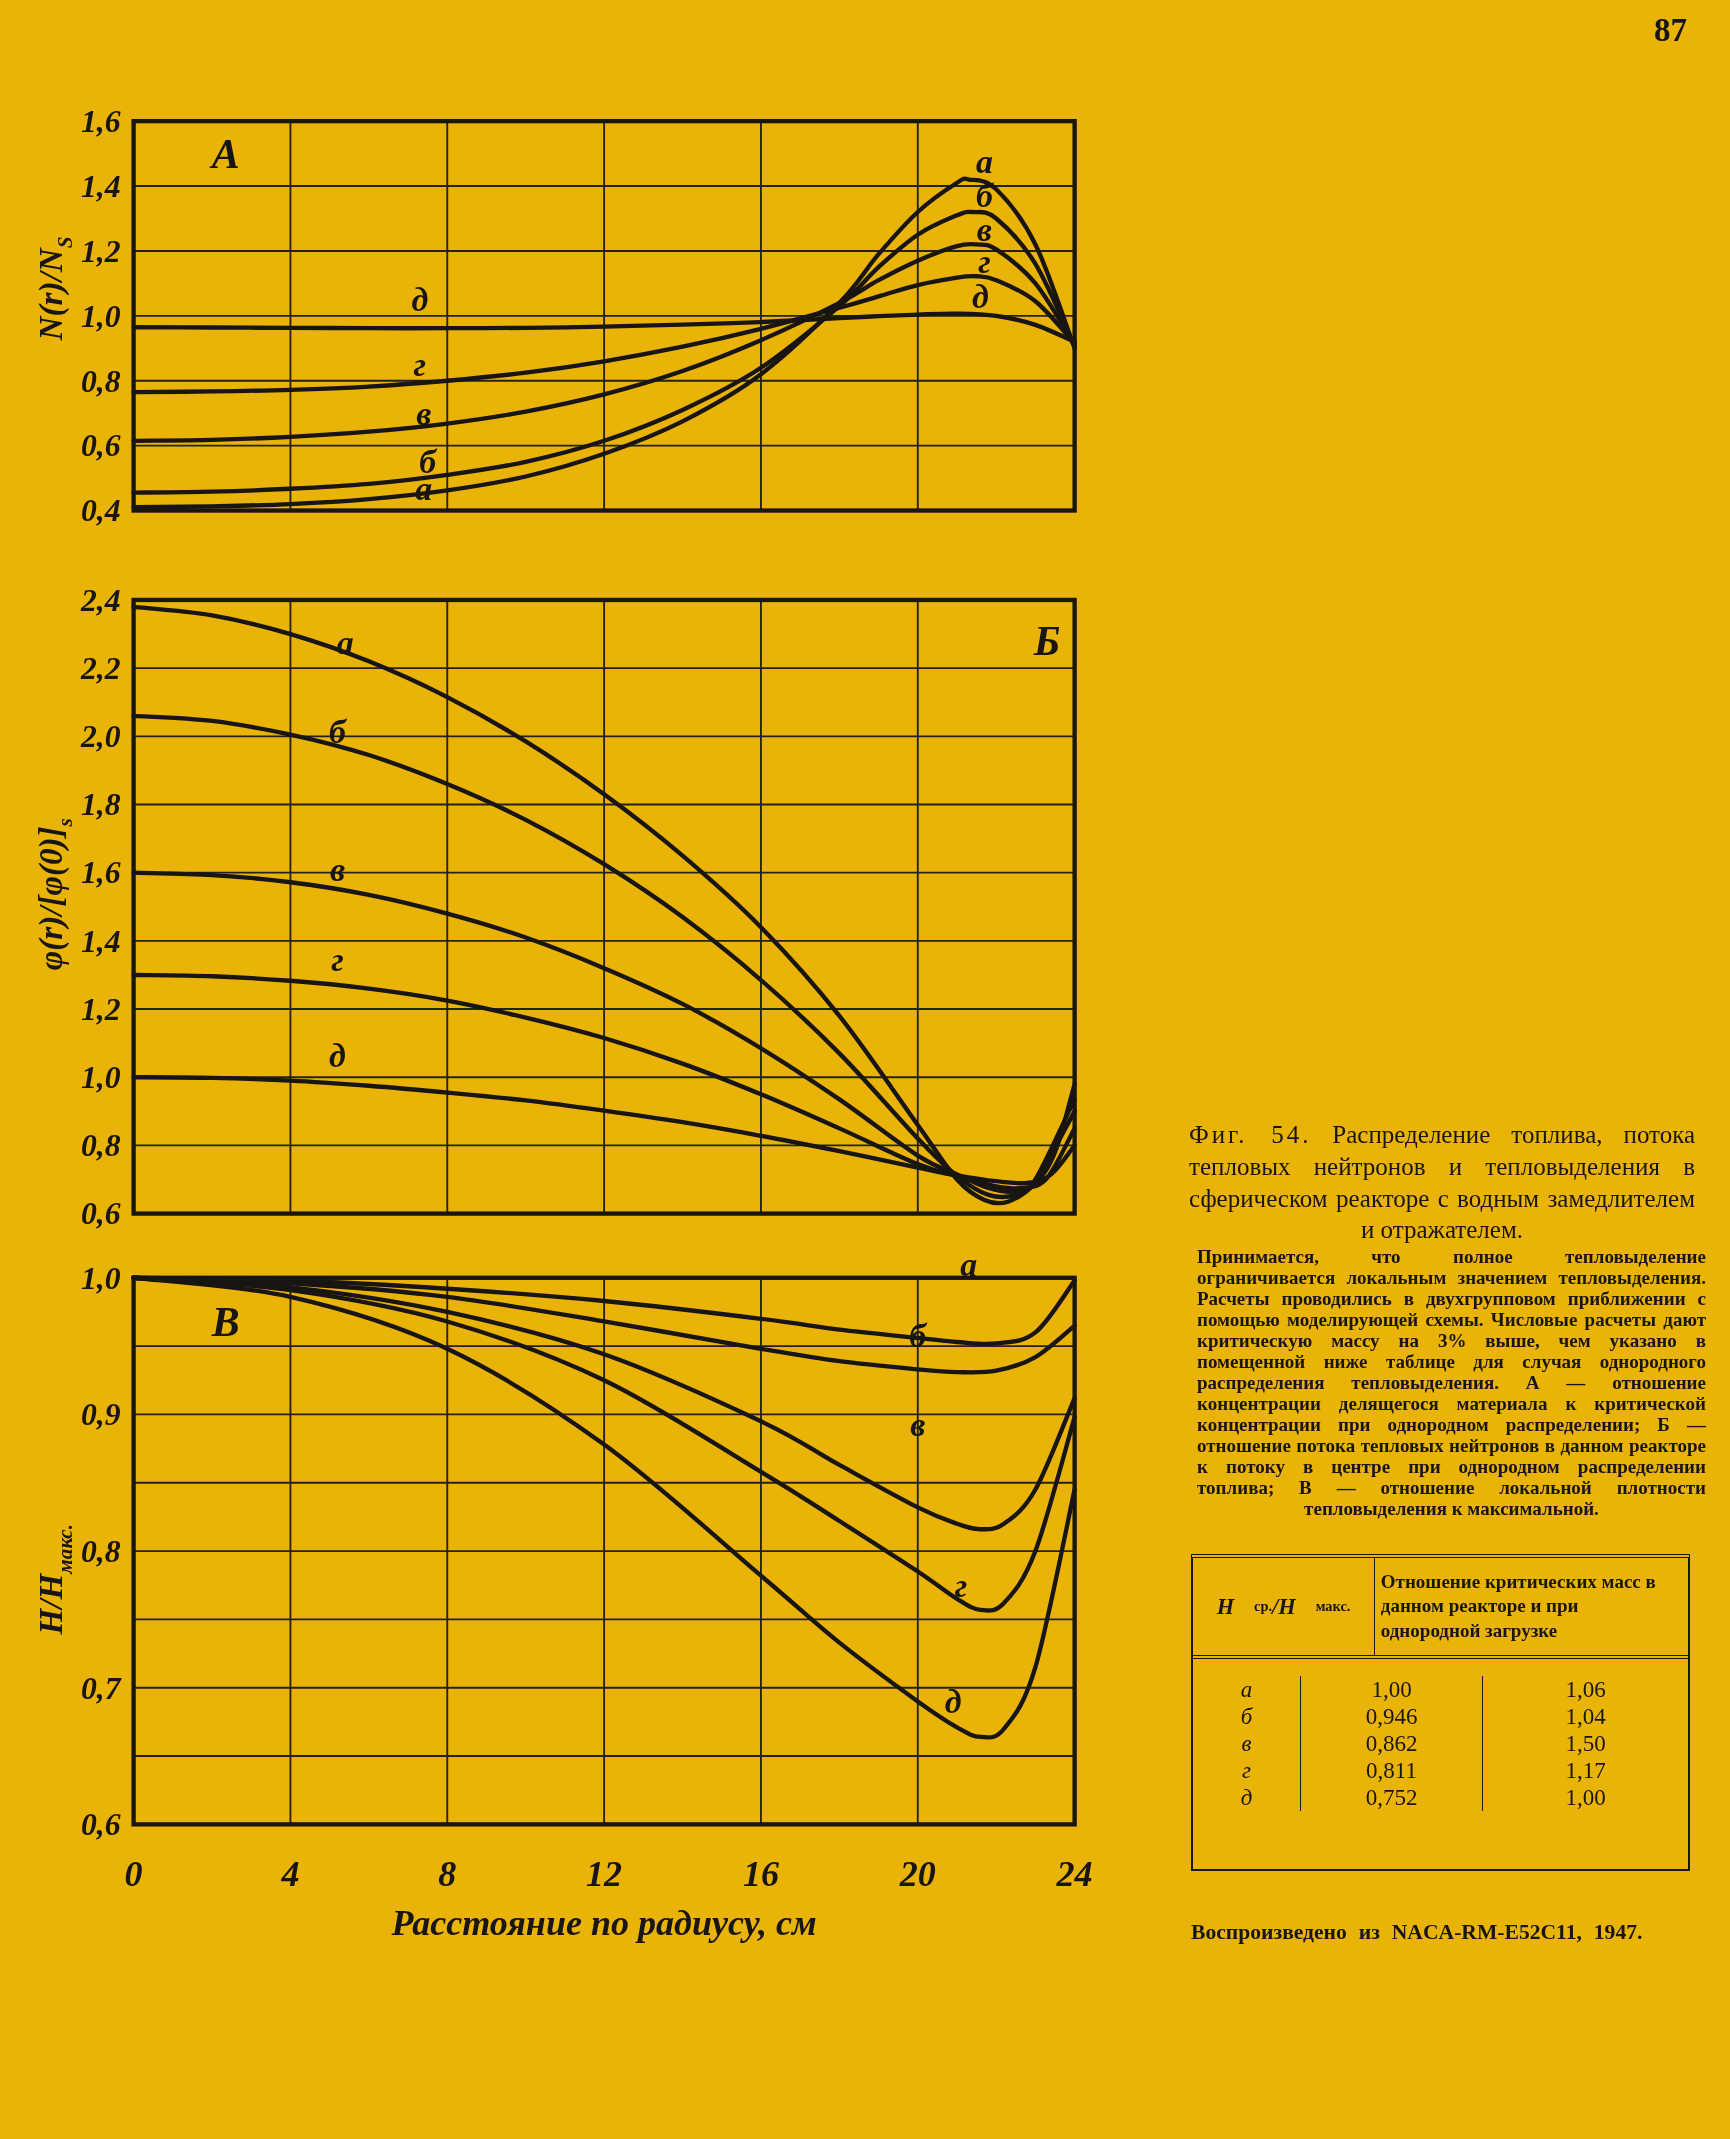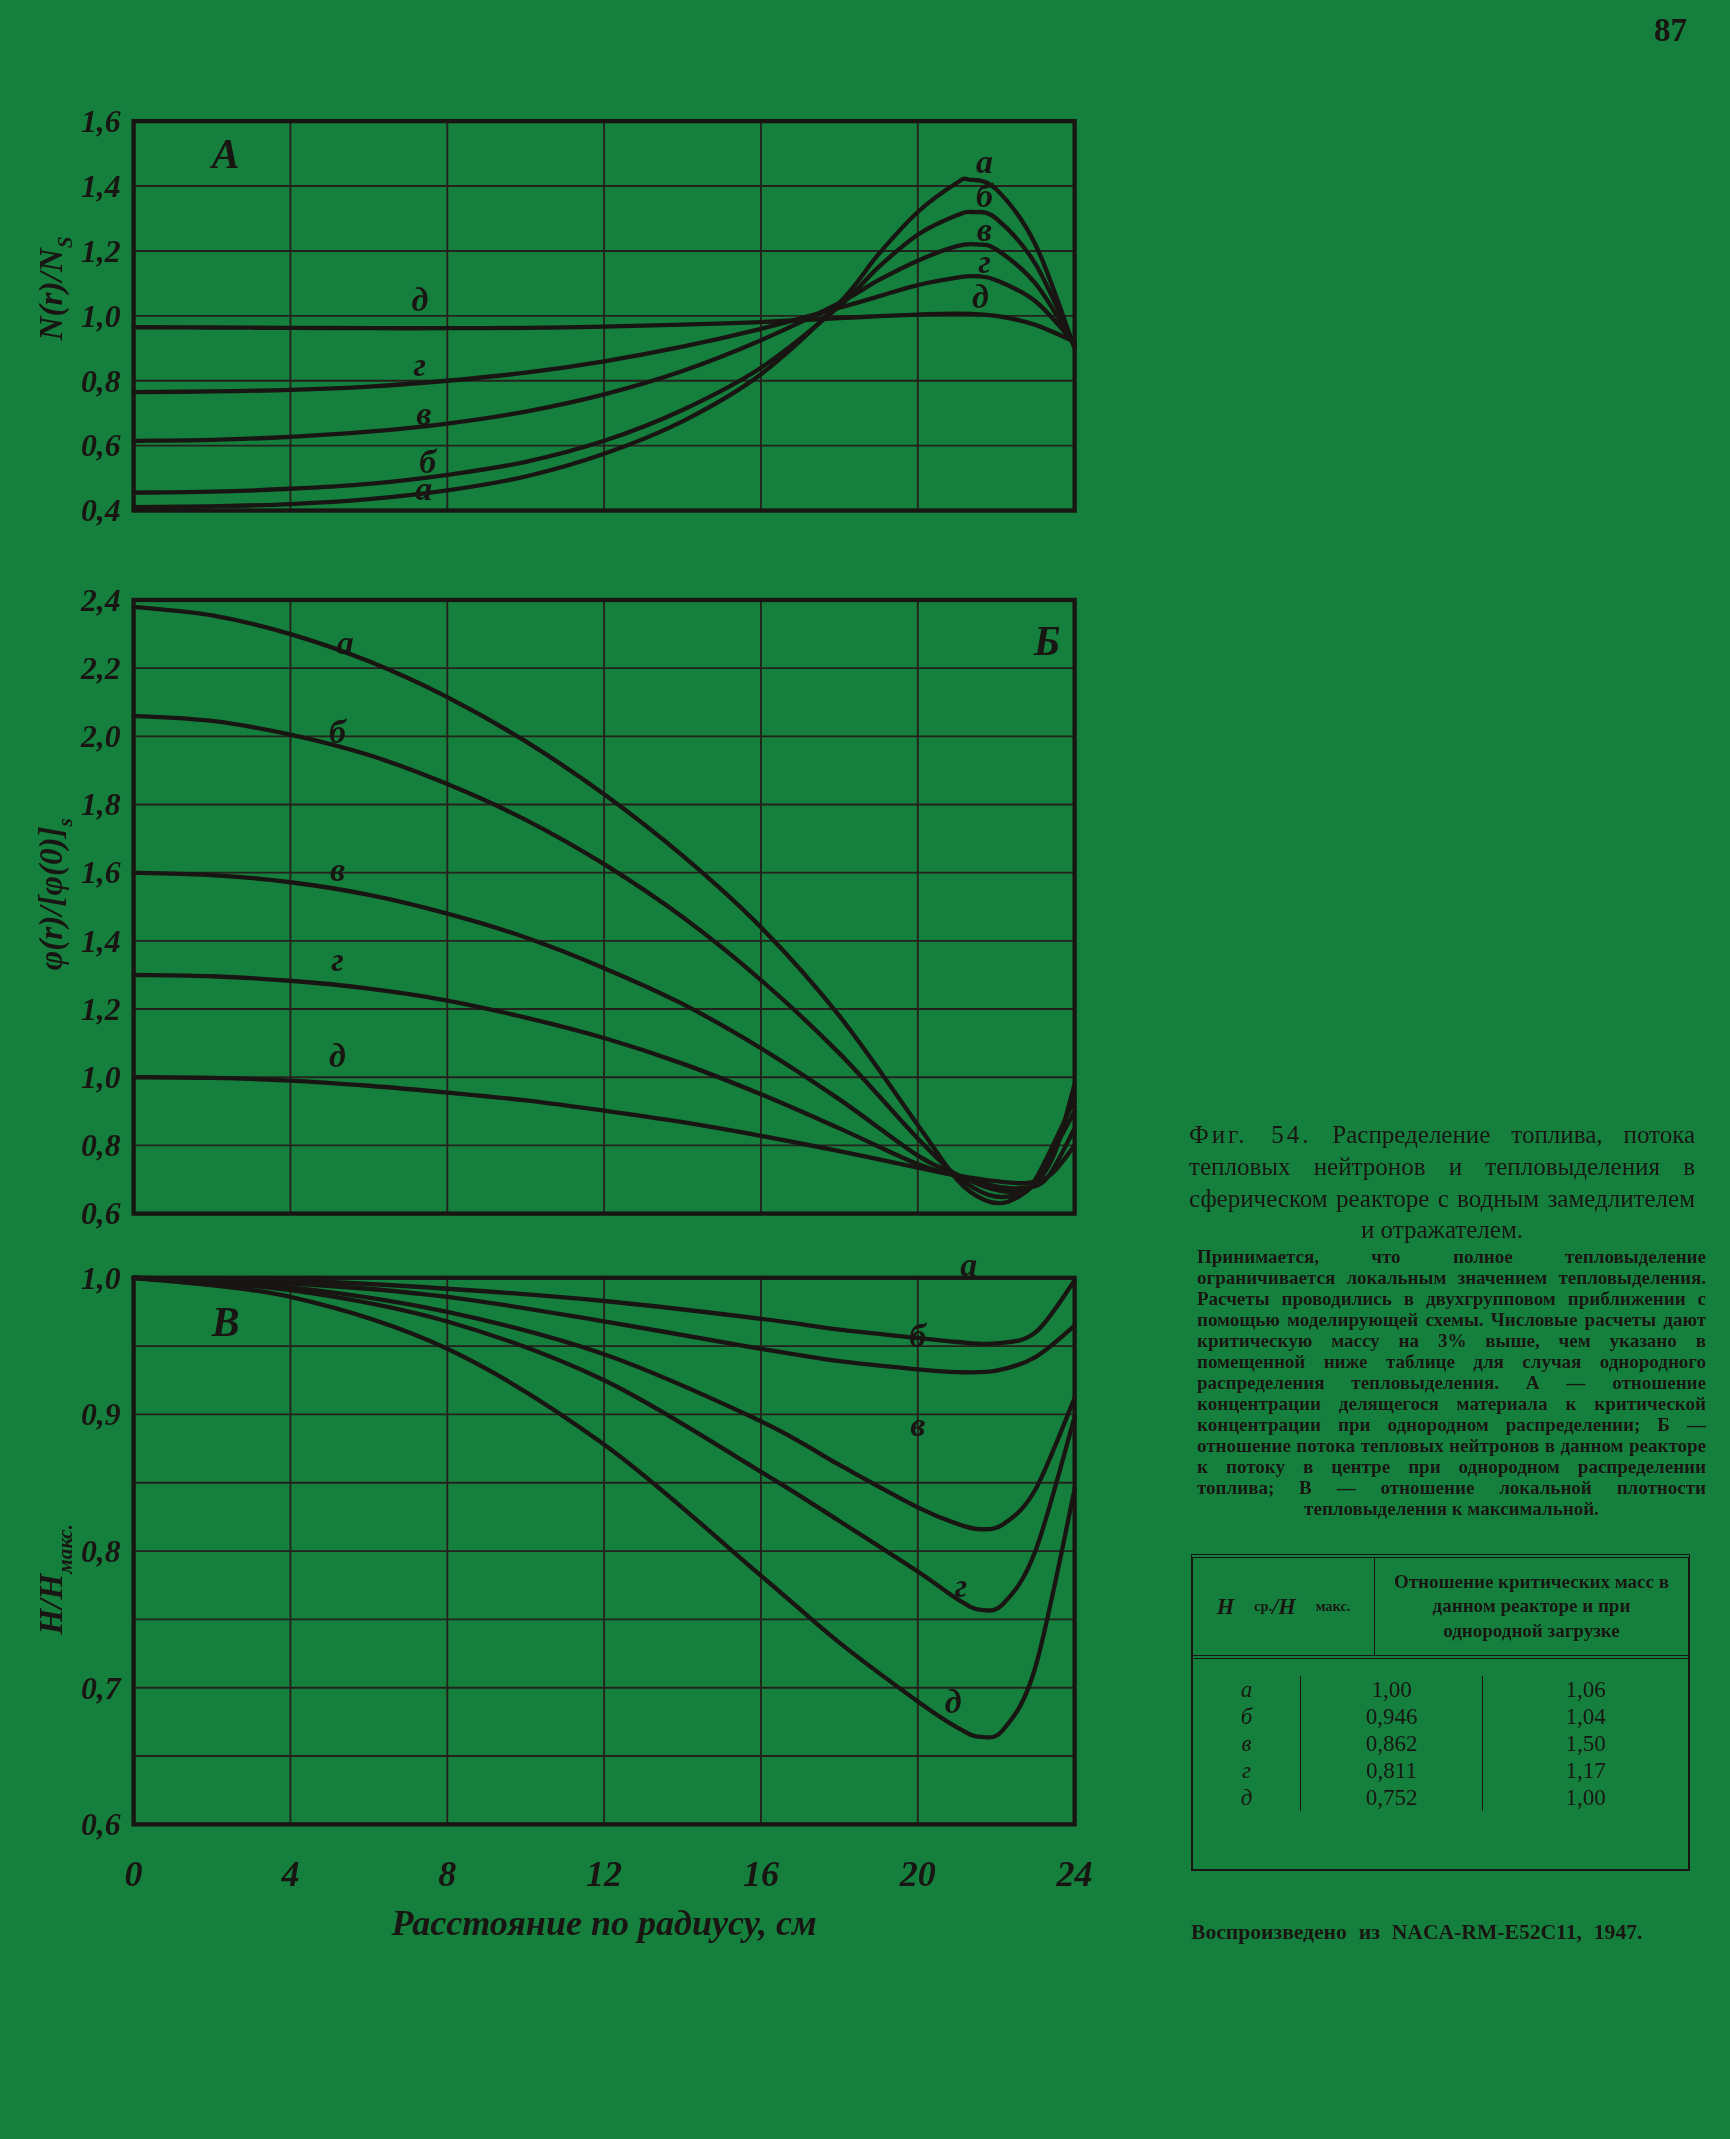--- a/index.html
+++ b/index.html
@@ -1,19 +1,19 @@
 <!DOCTYPE html>
 <html style="font-size:11.5px"><head>
 <meta charset="utf-8">
 <style>
   html,body{margin:0;padding:0;}
   #page{
     position:relative;
     width:1731px;height:2140px;
-    background:#15803d;
+    background:#eab308;
     font-family:"Liberation Serif","DejaVu Serif",serif;
     color:#181512;
     overflow:hidden;
   }
   #figure-svg{position:absolute;left:0;top:0;}
   .grid{stroke:#25211c;stroke-width:2.6;}
   .border{fill:none;stroke:#181512;stroke-width:6;}
   .curve{fill:none;stroke:#181512;stroke-width:6;stroke-linecap:round;stroke-linejoin:round;}
   text{fill:#181512;}
   .ytick{font:italic 700 44px "Liberation Serif","DejaVu Serif",serif;}
@@ -38,21 +38,21 @@
     font-size:19px;font-weight:700;line-height:21px;
     text-align:justify;text-align-last:center;margin:8px;
   }
   .tablebox{
     position:absolute;left:1191px;top:1554px;width:499px;height:317px;
     border:2.2px solid #181512;border-top:4.3px double #181512;
     display:flex;flex-direction:column;box-sizing:border-box;
     background:transparent;
   }
   .thead{display:flex;border-bottom:4.3px double #181512;}
-  .th{box-sizing:border-box;padding:11.5px 5.8px;display:flex;align-items:center;justify-content:center;text-align:center;font-weight:700;}
+  .th{box-sizing:border-box;padding:11.5px 5.8px;display:flex;align-items:center;justify-content:center;text-align:left;font-weight:700;}
   .c1{width:108px;border-right:1.4px solid #181512;}
   .c2{width:182px;border-right:1.4px solid #181512;}
   .c3{flex:1;}
   .th.c1{font-size:21.6px;}
   .th.c2{font-size:22.4px;font-style:italic;}
   .th.c2 sub{font-style:normal;}
   .th.c3{font-size:19px;line-height:1.3;}
   sub{font-size:64%;vertical-align:-0.28em;margin-left:20px;}
   .tbody{flex:1;display:flex;flex-direction:column;padding-top:17.3px;}
   .tr{display:flex;height:27px;}

